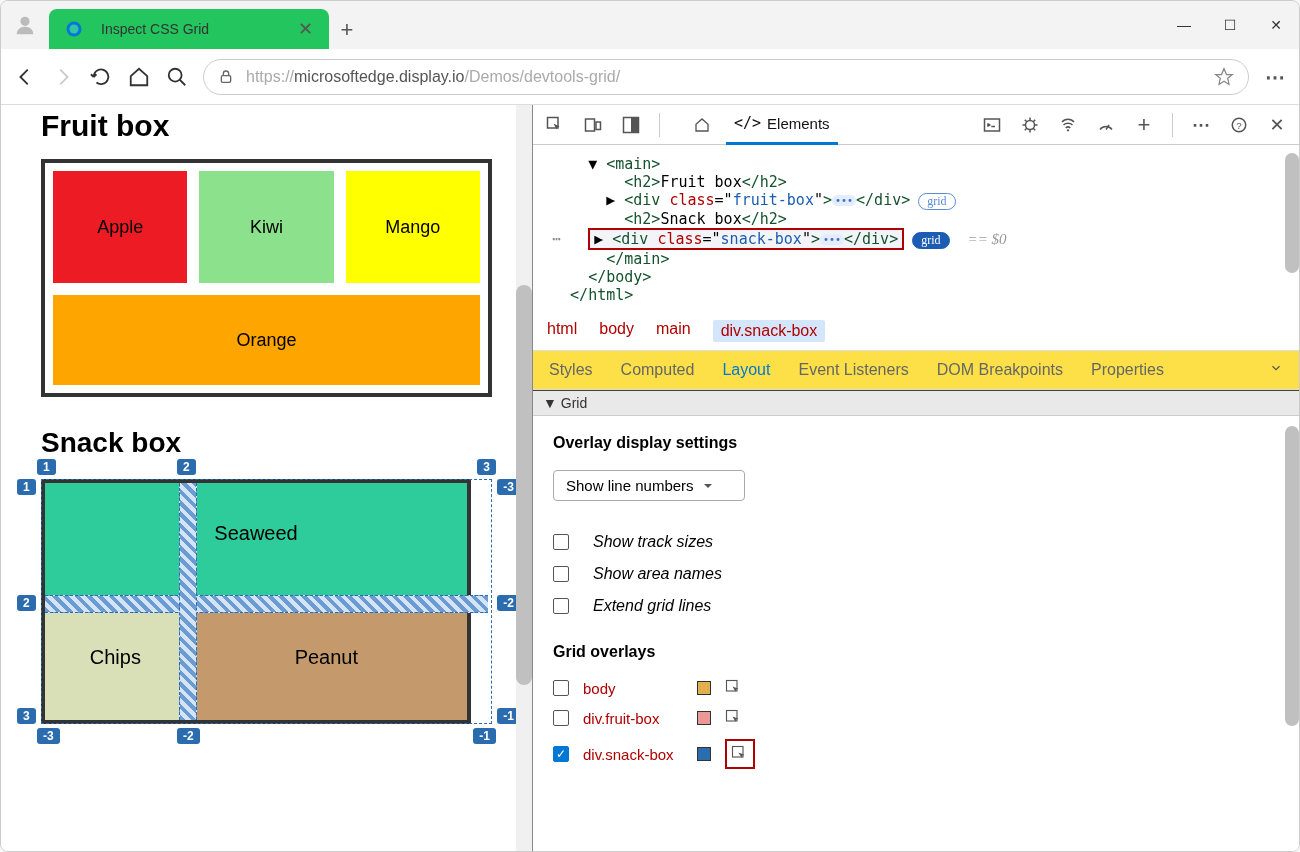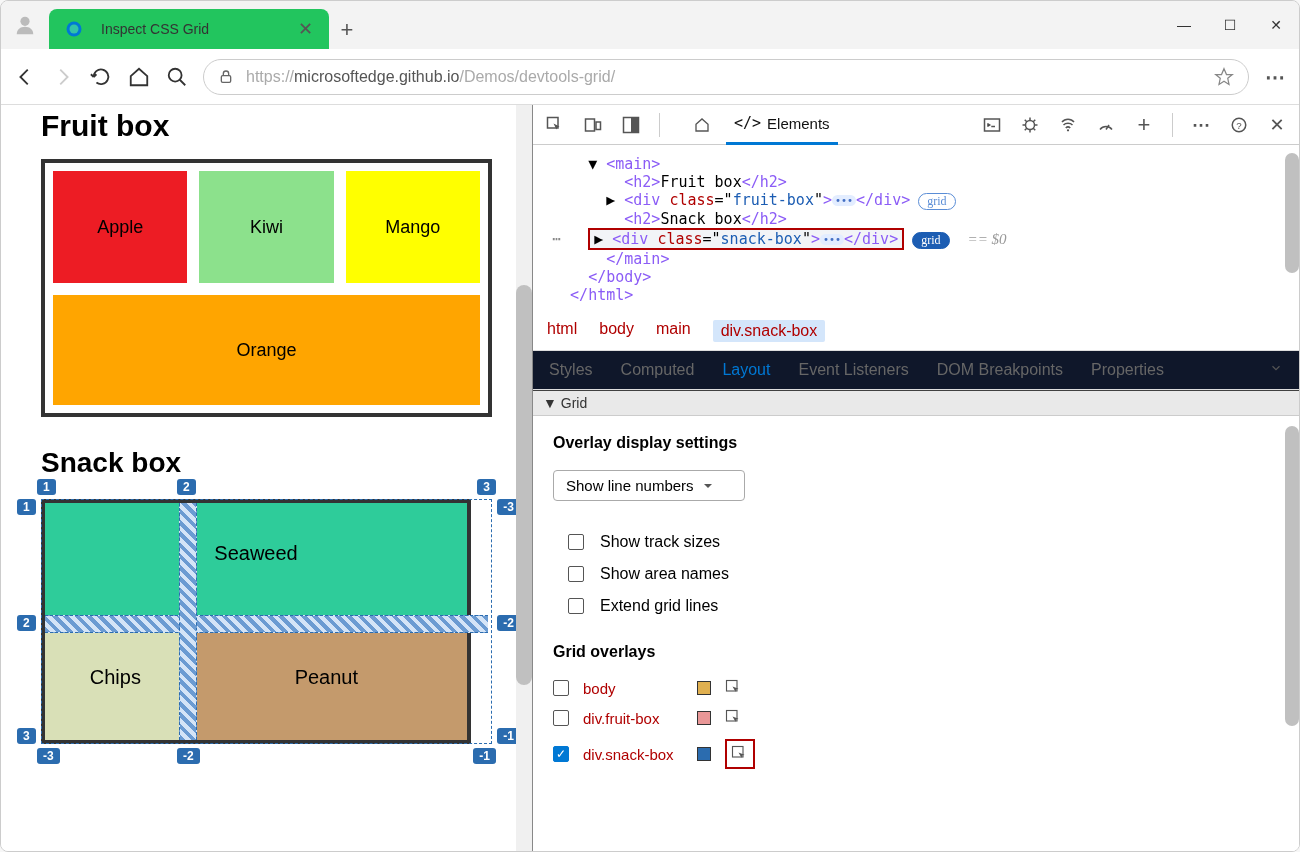--- a/index.html
+++ b/index.html
@@ -27,21 +27,21 @@
 .content { display:flex; height:748px; background:#fff;}
 .page { width:532px; border-right:1px solid #888; position:relative; overflow:hidden; padding: 0 40px;}
 .page h2.fruit-h { font-size:30px; font-weight:800; margin:4px 0 16px;}
 .page h2.snack-h { font-size:28px; font-weight:800; margin:30px 0 20px;}
 
 .fruit-box { border:4px solid #333; padding:8px; display:grid; grid-template-columns: repeat(3,1fr); gap:12px; }
 .fruit { display:flex; align-items:center; justify-content:center; font-size:18px; height:112px;}
 .fruit.apple{background:#ed1c24;}
 .fruit.kiwi{background:#8ce18c;}
 .fruit.mango{background:#ffff00;}
-.fruit.orange{background:#ffa500; grid-column:1/4; height:110px;}
+.fruit.orange{background:#ffa500; grid-column:1/4; height:90px;}
 
 .snack-wrap{position:relative; margin-top:0;}
 .snack-box { border:4px solid #333; display:grid; grid-template-columns: 1fr 2fr; grid-template-rows: 112px 125px; width:430px;}
 .snack.seaweed{grid-column:1/3; background:#2ecc9a; display:flex;align-items:center;justify-content:center; border-bottom:12px solid transparent;}
 .snack.chips{background:#d9e0b7; display:flex;align-items:center;justify-content:center;font-size:20px;text-align:right;}
 .snack.peanut{background:#c49a6c; display:flex;align-items:center;justify-content:center;font-size:20px;}
 .snack-overlay{position:absolute;top:0;left:0;right:0;bottom:0;pointer-events:none;}
 .grid-lbl{position:absolute;background:#2b6caf;color:#fff;border-radius:3px;font-size:12px;font-weight:700;padding:1px 6px;}
 .gap-h{position:absolute;left:4px;right:4px;height:18px;background:repeating-linear-gradient(45deg,#6b9bd2 0 4px,#d4e4f7 4px 8px);top:116px;border-top:1px dashed #2b6caf;border-bottom:1px dashed #2b6caf;}
 .gap-v{position:absolute;top:4px;bottom:4px;width:18px;background:repeating-linear-gradient(45deg,#6b9bd2 0 4px,#d4e4f7 4px 8px);left:138px;border-left:1px dashed #2b6caf;border-right:1px dashed #2b6caf;}
@@ -54,42 +54,42 @@
 .devtools { flex:1; display:flex; flex-direction:column; background:#fff;}
 .dt-top { height:40px; border-bottom:1px solid #ccc; display:flex; align-items:center; padding:0 12px; gap:18px;}
 .dt-ico{width:20px;height:20px;display:flex;align-items:center;justify-content:center;color:#555;}
 .dt-tabs{display:flex;gap:8px;margin-left:8px;}
 .dt-tab{display:flex;align-items:center;gap:6px;padding:0 8px;height:40px;color:#444;font-size:15px;}
 .dt-tab.active{border-bottom:3px solid #0078d4;color:#111;}
 .dt-right{margin-left:auto;display:flex;gap:18px;align-items:center;}
 
 .dom-tree{padding:10px 0 8px 10px; font-family:Consolas,monospace; font-size:15px; position:relative;}
 .dom-line{white-space:pre;}
-.tg{color:#8b5cf6;} .at{color:#b00000;} .av{color:#1c5db3;} .txt{color:#000;}
+.tg{color:#14532d;} .at{color:#b00000;} .av{color:#1c5db3;} .txt{color:#000;}
 .grid-badge{display:inline-block;border:1px solid #5a8dd6;color:#5a8dd6;border-radius:10px;padding:0 8px;font-size:12px;margin-left:8px;font-family:"Segoe UI";}
 .grid-badge.act{background:#1c5db3;color:#fff;border-color:#1c5db3;}
 .sel-line{background:#f2f4f7;border:2px solid #b00000;display:inline-block;padding:0 4px;}
 .ellips{display:inline-block;background:#e3edff;border-radius:6px;padding:0 3px;color:#4470c4;font-size:10px;vertical-align:middle;}
 .dollar{color:#999;font-style:italic;font-family:"Segoe UI";}
 .dt-scroll{position:absolute;right:0;top:0;width:14px;height:100%;}
 .dt-thumb{position:absolute;right:0;top:8px;width:14px;height:120px;background:#c0c0c0;border-radius:7px;}
 
 .bc{display:flex;gap:22px;padding:8px 14px;font-size:16px;}
 .bc span{color:#b00000;}
 .bc .sel{background:#d4e6fb;padding:2px 8px;border-radius:2px;}
 
-.panel-tabs{display:flex;gap:28px;padding:10px 16px;border-top:1px solid #ddd;border-bottom:1px solid #ddd;background:#0f172a;font-size:16px;color:#666;}
+.panel-tabs{display:flex;gap:28px;padding:10px 16px;border-top:1px solid #ddd;border-bottom:1px solid #ddd;background:#fde047;font-size:16px;color:#666;}
 .panel-tabs .act{color:#0078d4;}
 .panel-tabs .more{margin-left:auto;}
 
 .section-hdr{background:#e9e9e9;border-top:1px solid #404040;border-bottom:1px solid #ccc;padding:4px 10px;font-size:14px;color:#333;}
 .layout-panel{padding:18px 20px;position:relative;}
 .layout-panel h3{font-size:16px;font-weight:700;margin-bottom:18px;}
 .dropdown{border:1px solid #aaa;border-radius:4px;padding:6px 30px 6px 12px;font-size:15px;display:inline-flex;align-items:center;gap:8px;margin-bottom:18px;}
-.chk-row{display:flex;align-items:center;gap:16px;margin:14px 15px;font-size:16px;}
+.chk-row{display:flex;align-items:center;gap:24px;margin:14px 0;font-size:16px;font-style:italic;}
 .chk{width:16px;height:16px;border:1.5px solid #555;border-radius:2px;display:inline-flex;align-items:center;justify-content:center;}
 .chk.on{background:#0078d4;border-color:#0078d4;color:#fff;font-size:12px;}
 .overlay-row{display:flex;align-items:center;gap:14px;margin:12px 0;font-size:15px;}
 .overlay-row .name{color:#b00000;min-width:100px;}
 .swatch{width:14px;height:14px;border:1px solid #333;display:inline-block;}
 .reveal-ico{width:18px;height:18px;}
 .reveal-hl{border:2px solid #b00000;padding:4px;}
 .layout-scroll{position:absolute;right:0;top:0;width:14px;height:100%;}
 .layout-thumb{position:absolute;right:0;top:10px;width:14px;height:300px;background:#c0c0c0;border-radius:7px;}
 
@@ -147,21 +147,21 @@
         <circle cx="10" cy="10" r="7" stroke="#333" stroke-width="2" fill="none"></circle>
         <path d="M15 15l6 6" stroke="#333" stroke-width="2"></path>
       </svg>
     </div>
   <div class="url-box">
     <svg width="16" height="16" viewBox="0 0 24 24">
         <rect x="5" y="10" width="14" height="10" rx="2" stroke="#666" stroke-width="2" fill="none"></rect>
         <path d="M8 10V7a4 4 0 0 1 8 0v3" stroke="#666" stroke-width="2" fill="none"></path>
       </svg>
     <span>
-      <span class="path-dim">https://</span><span class="path-main">microsoftedge.github.io</span><span class="path-dim">/Demos/devtools-grid/</span>
+      <span class="path-dim">https://</span><span class="path-main">microsoftedge.display.io</span><span class="path-dim">/Demos/devtools-grid/</span>
     </span>
     <span style="margin-left:auto">
         <svg width="20" height="20" viewBox="0 0 24 24">
           <path d="M12 2l3 7h7l-5.5 4.5L18 21l-6-4-6 4 1.5-7.5L2 9h7z" stroke="#888" stroke-width="1.5" fill="none"></path>
         </svg>
       </span>
   </div>
   <div class="nav-ico" style="font-size:20px;font-weight:bold;">⋯</div>
 </div>
 

